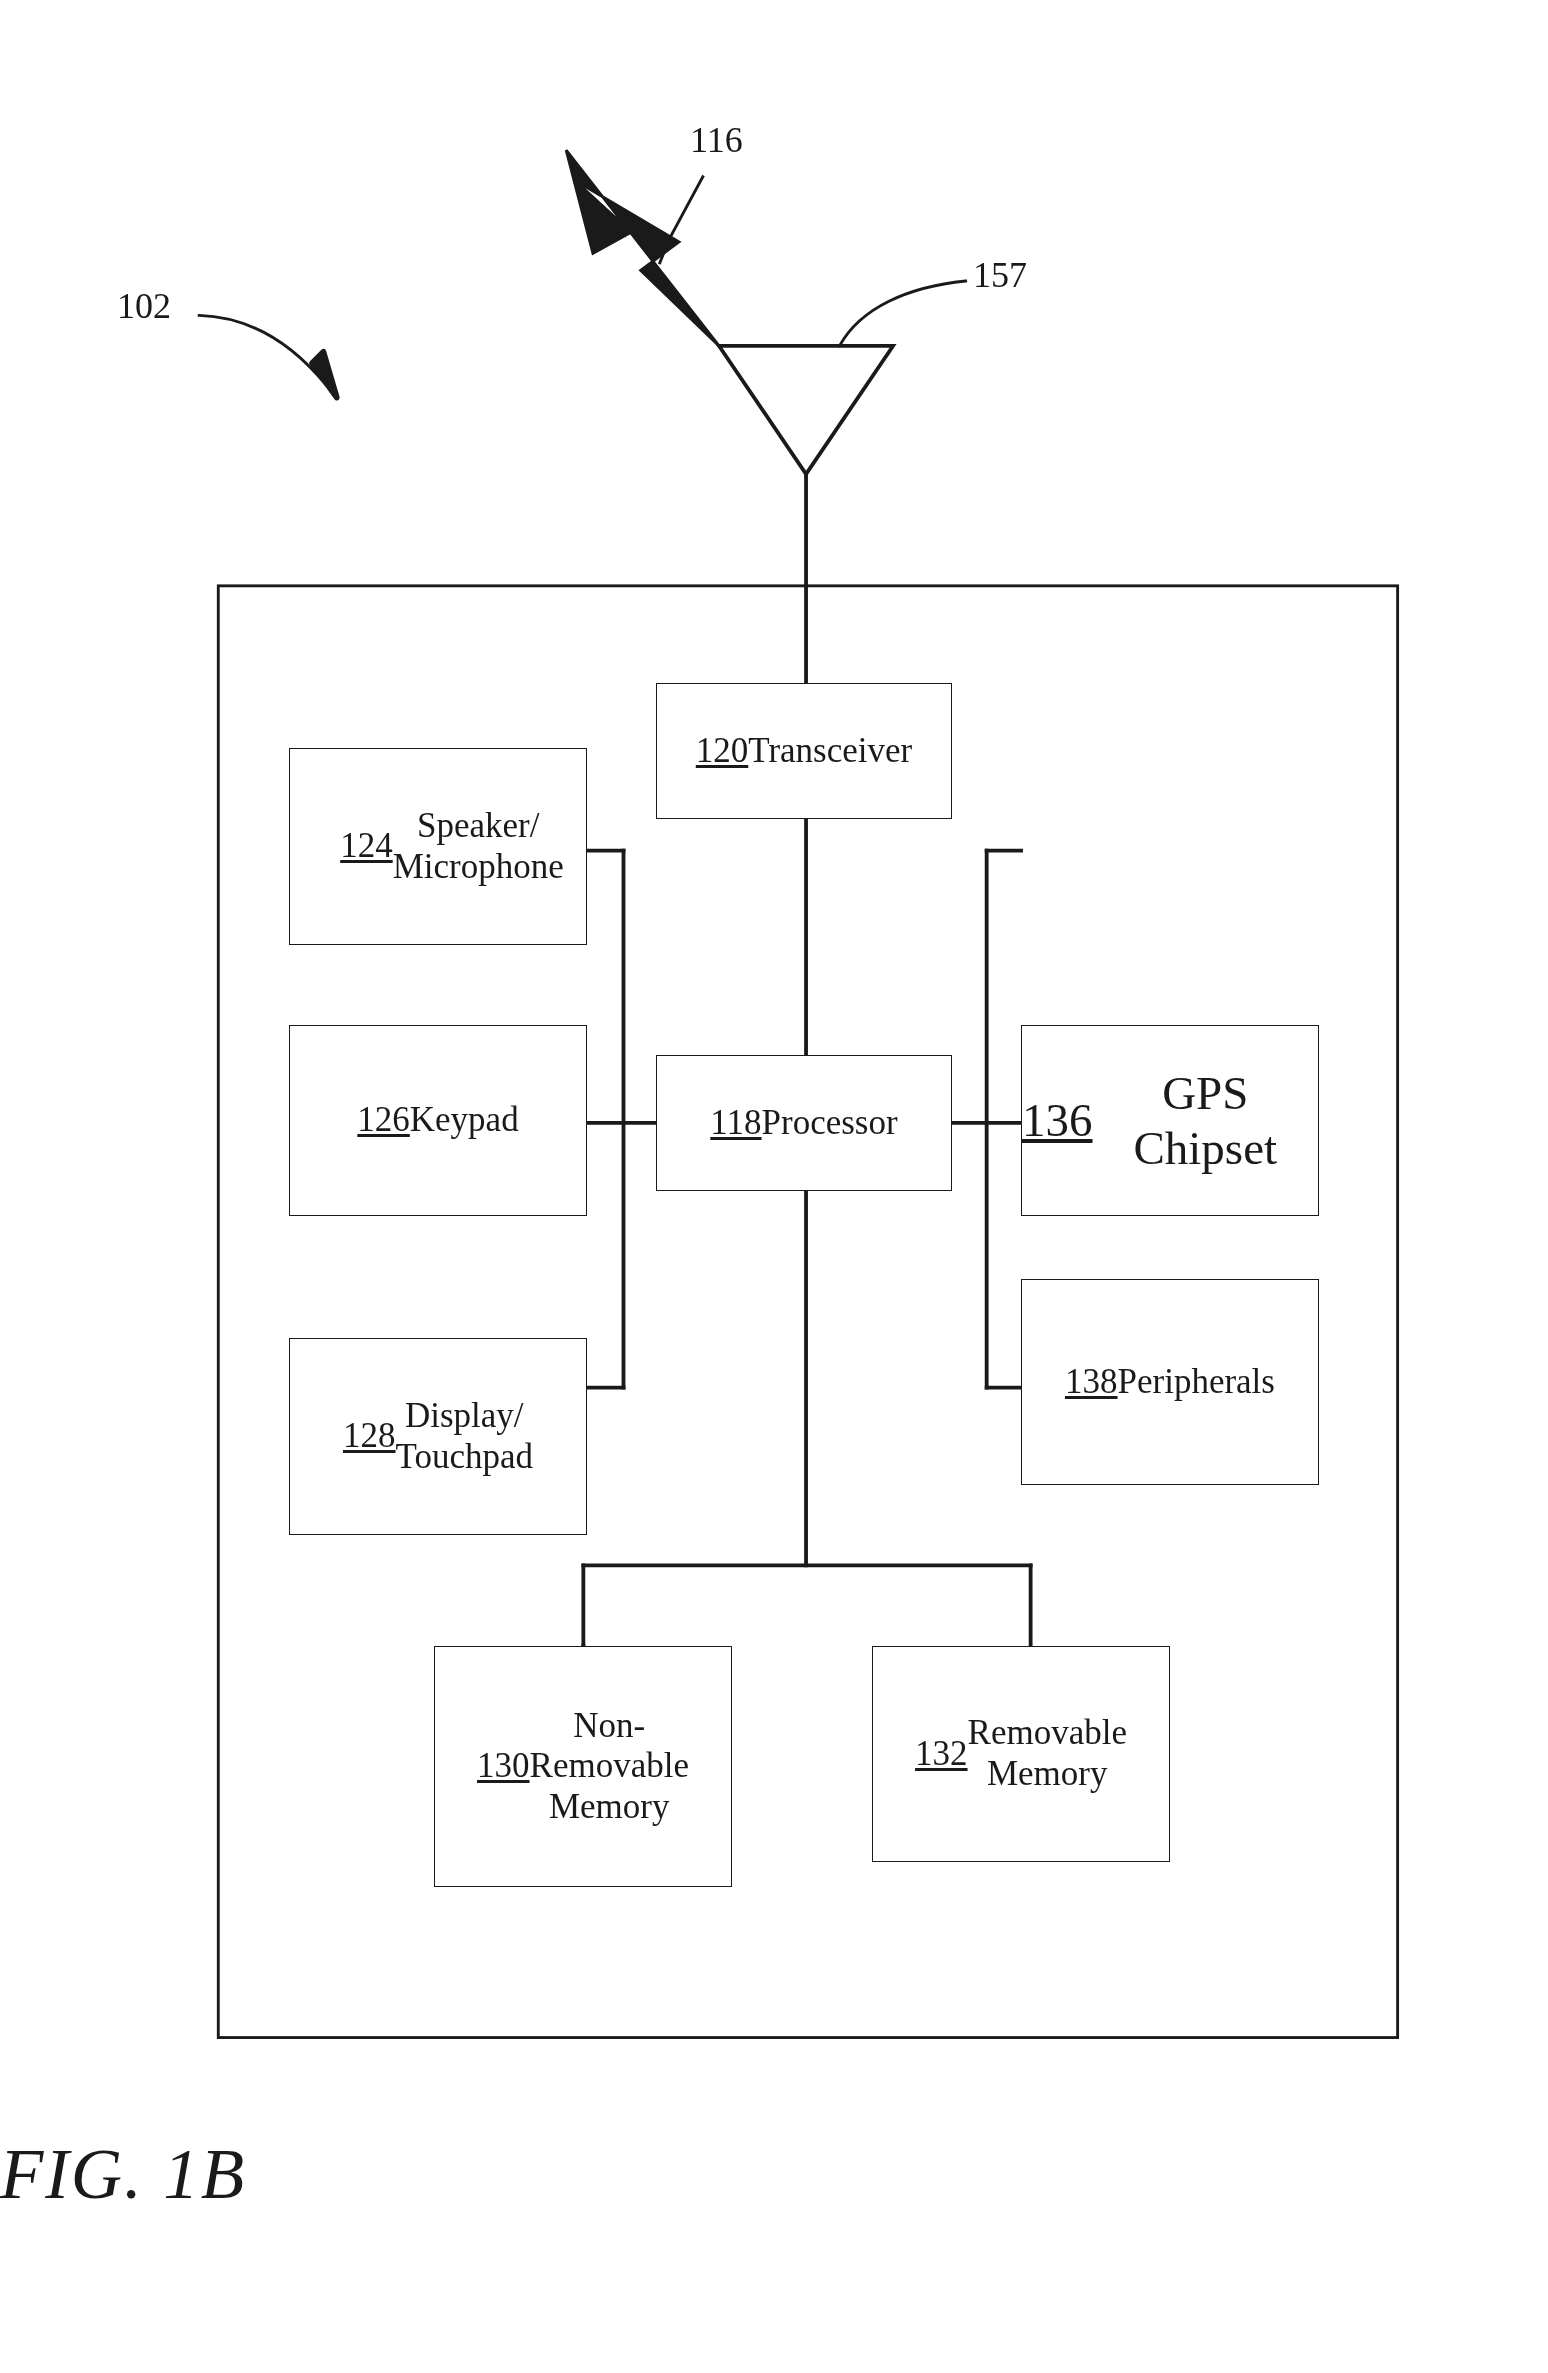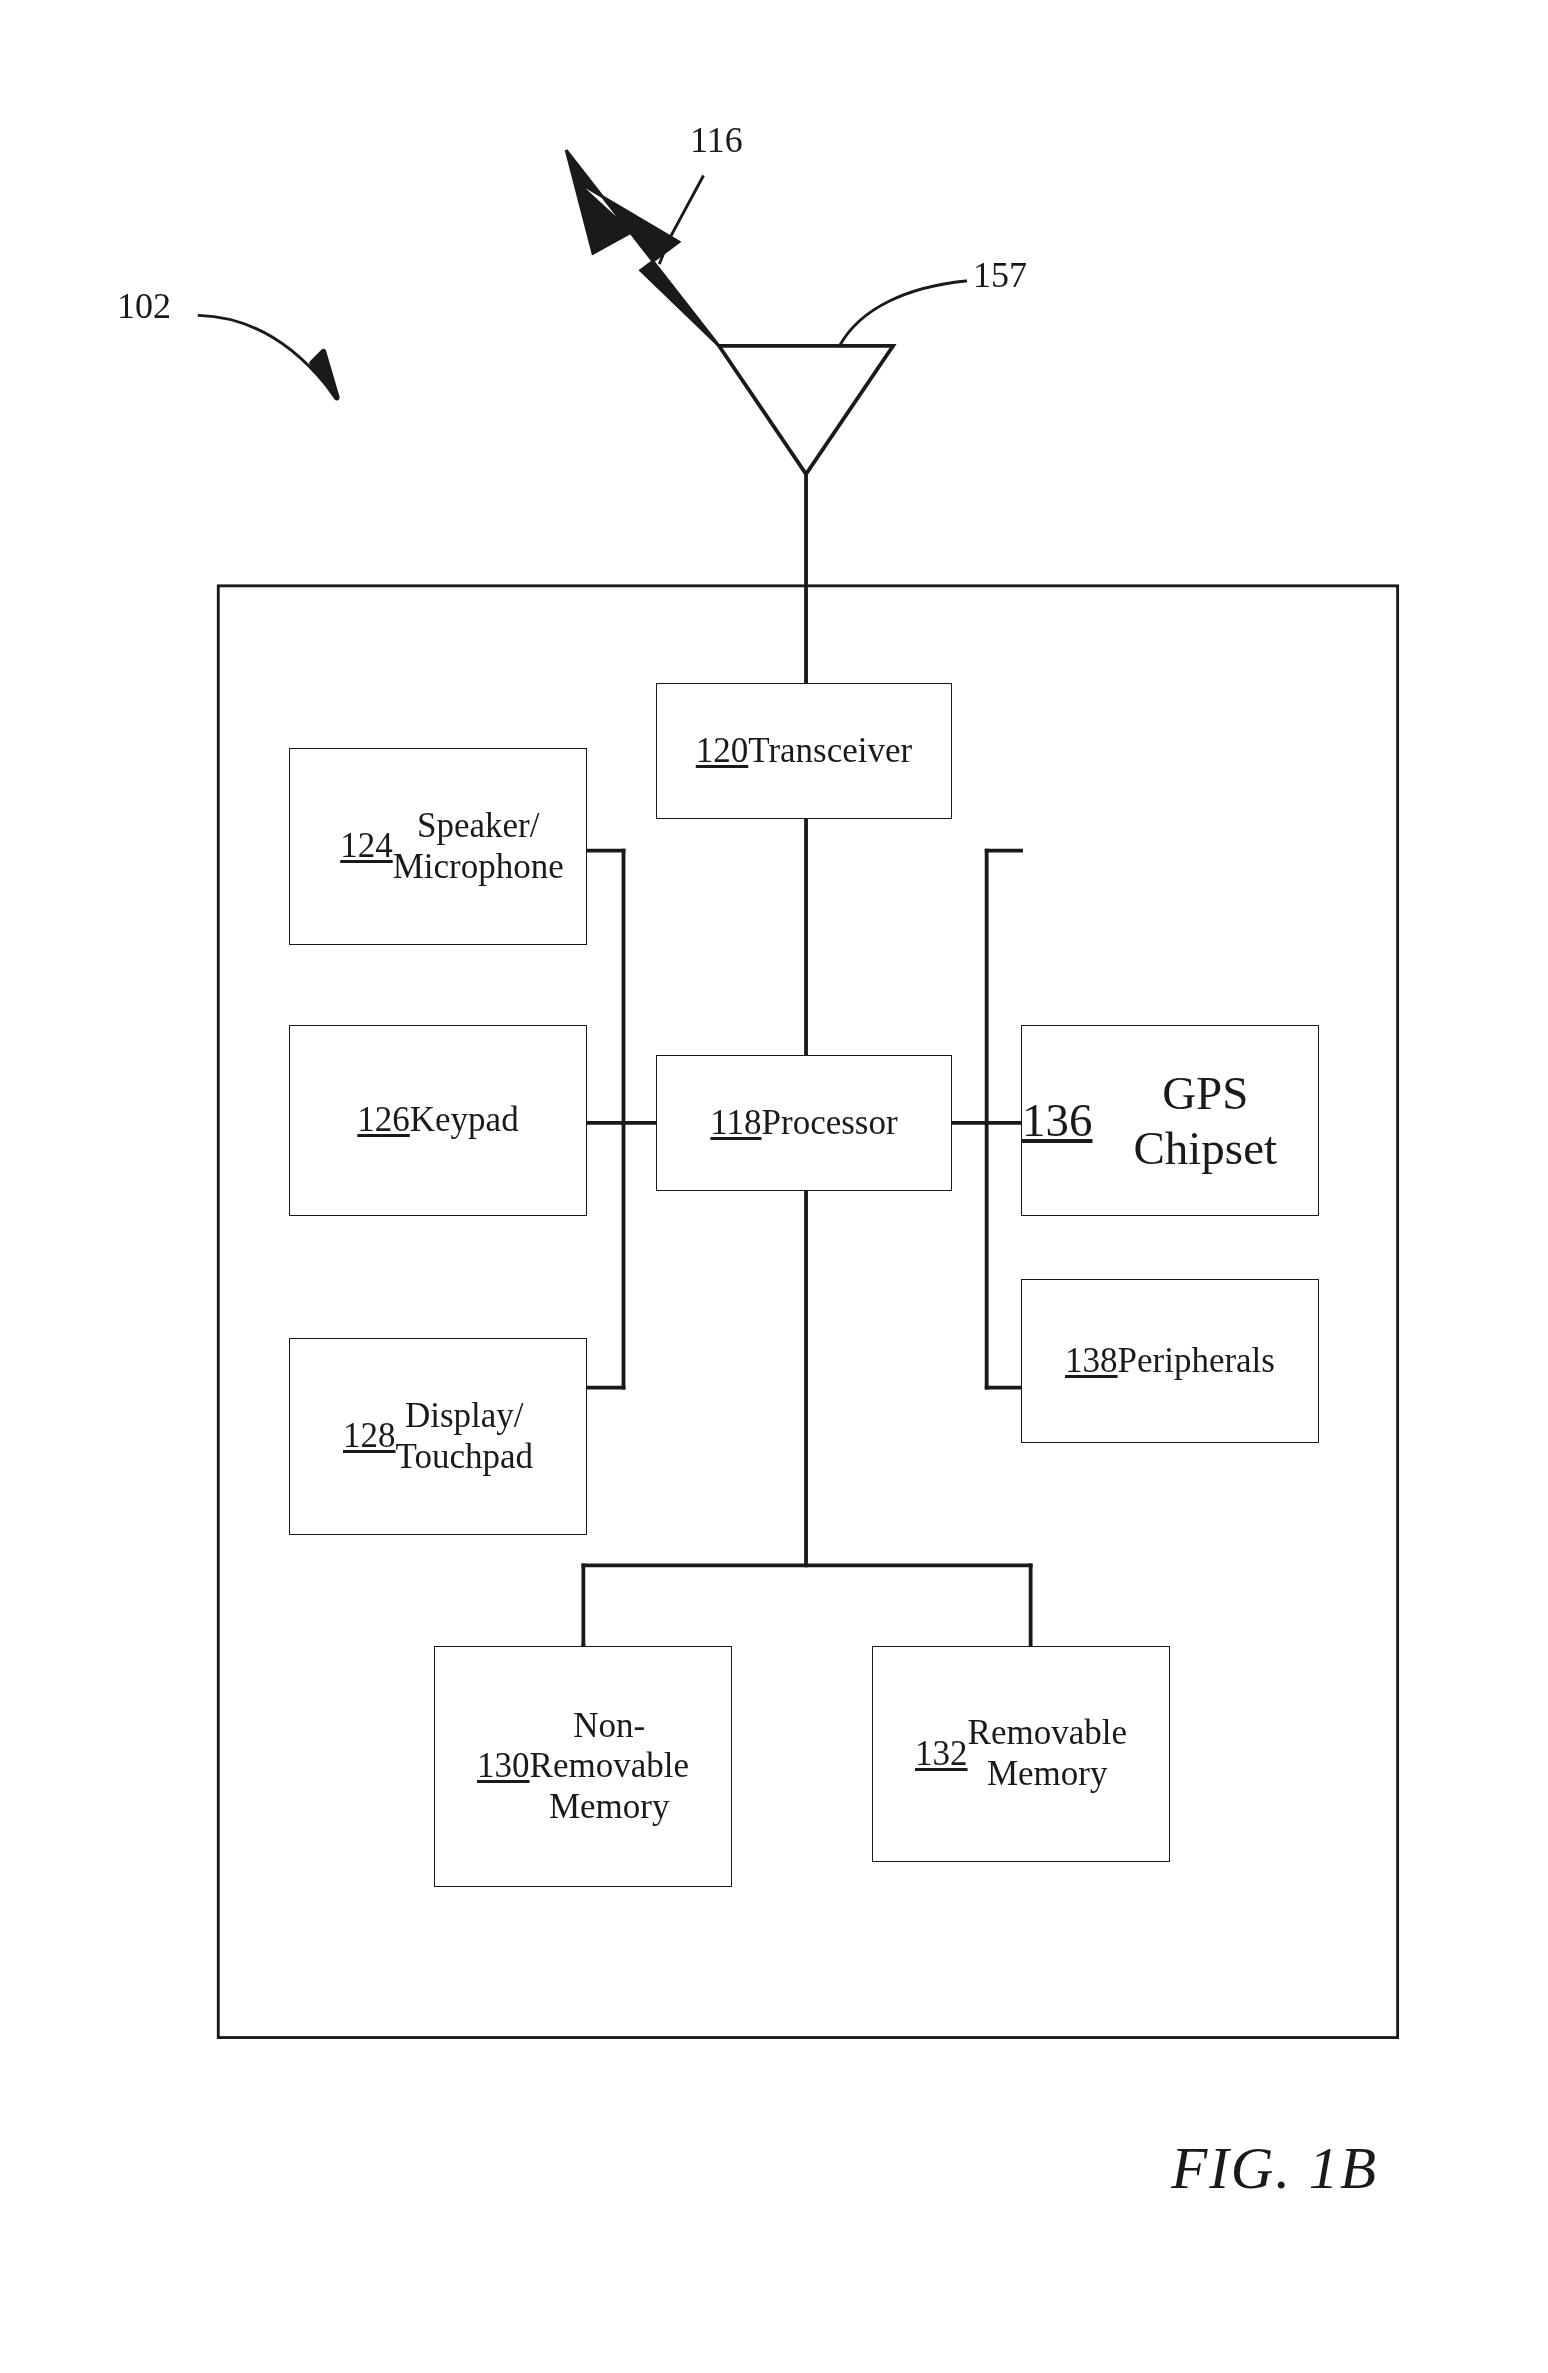--- a/index.html
+++ b/index.html
@@ -52,37 +52,37 @@
     font-size: 36px;
     color: #1a1a1a;
     z-index: 6;
     white-space: nowrap;
   }
   #fig-caption {
     position: absolute;
     left: 0;
     top: 2134px;
     width: 1378px;
-    text-align: right;
+    text-align: left;
     font-family: "Liberation Serif", "DejaVu Serif", serif;
     font-style: italic;
-    font-size: 59px;
+    font-size: 71px;
     letter-spacing: 1.9px;
     color: #1a1a1a;
     z-index: 6;
   }
   
   #box-transceiver { left: 656px; top: 683px; width: 296px; height: 136px; font-size: 35px; }
   #box-speaker     { left: 289px; top: 748px; width: 298px; height: 197px; font-size: 35px; padding-left: 28px; }
   #box-keypad      { left: 289px; top: 1025px; width: 298px; height: 191px; font-size: 35px; }
   #box-display     { left: 289px; top: 1338px; width: 298px; height: 197px; font-size: 35px; }
   #box-processor   { left: 656px; top: 1055px; width: 296px; height: 136px; font-size: 35px; }
   #box-power       { left: 1021px; top: 748px; width: 298px; height: 197px; font-size: 35px; }
   #box-gps         { left: 1021px; top: 1025px; width: 298px; height: 191px; font-size: 47px; }
-  #box-peripherals { left: 1021px; top: 1279px; width: 298px; height: 164px; font-size: 35px; }
+  #box-peripherals { left: 1021px; top: 1279px; width: 298px; height: 206px; font-size: 35px; }
   #box-nonrem      { left: 434px; top: 1646px; width: 298px; height: 241px; font-size: 35px; }
   #box-removable   { left: 872px; top: 1646px; width: 298px; height: 216px; font-size: 35px; }
 
   
   #ref-102 { left: 117px; top: 285px; }
   #ref-116 { left: 690px; top: 119px; }
   #ref-122 { left: 973px; top: 254px; }
 </style>
 </head>
 <body>

